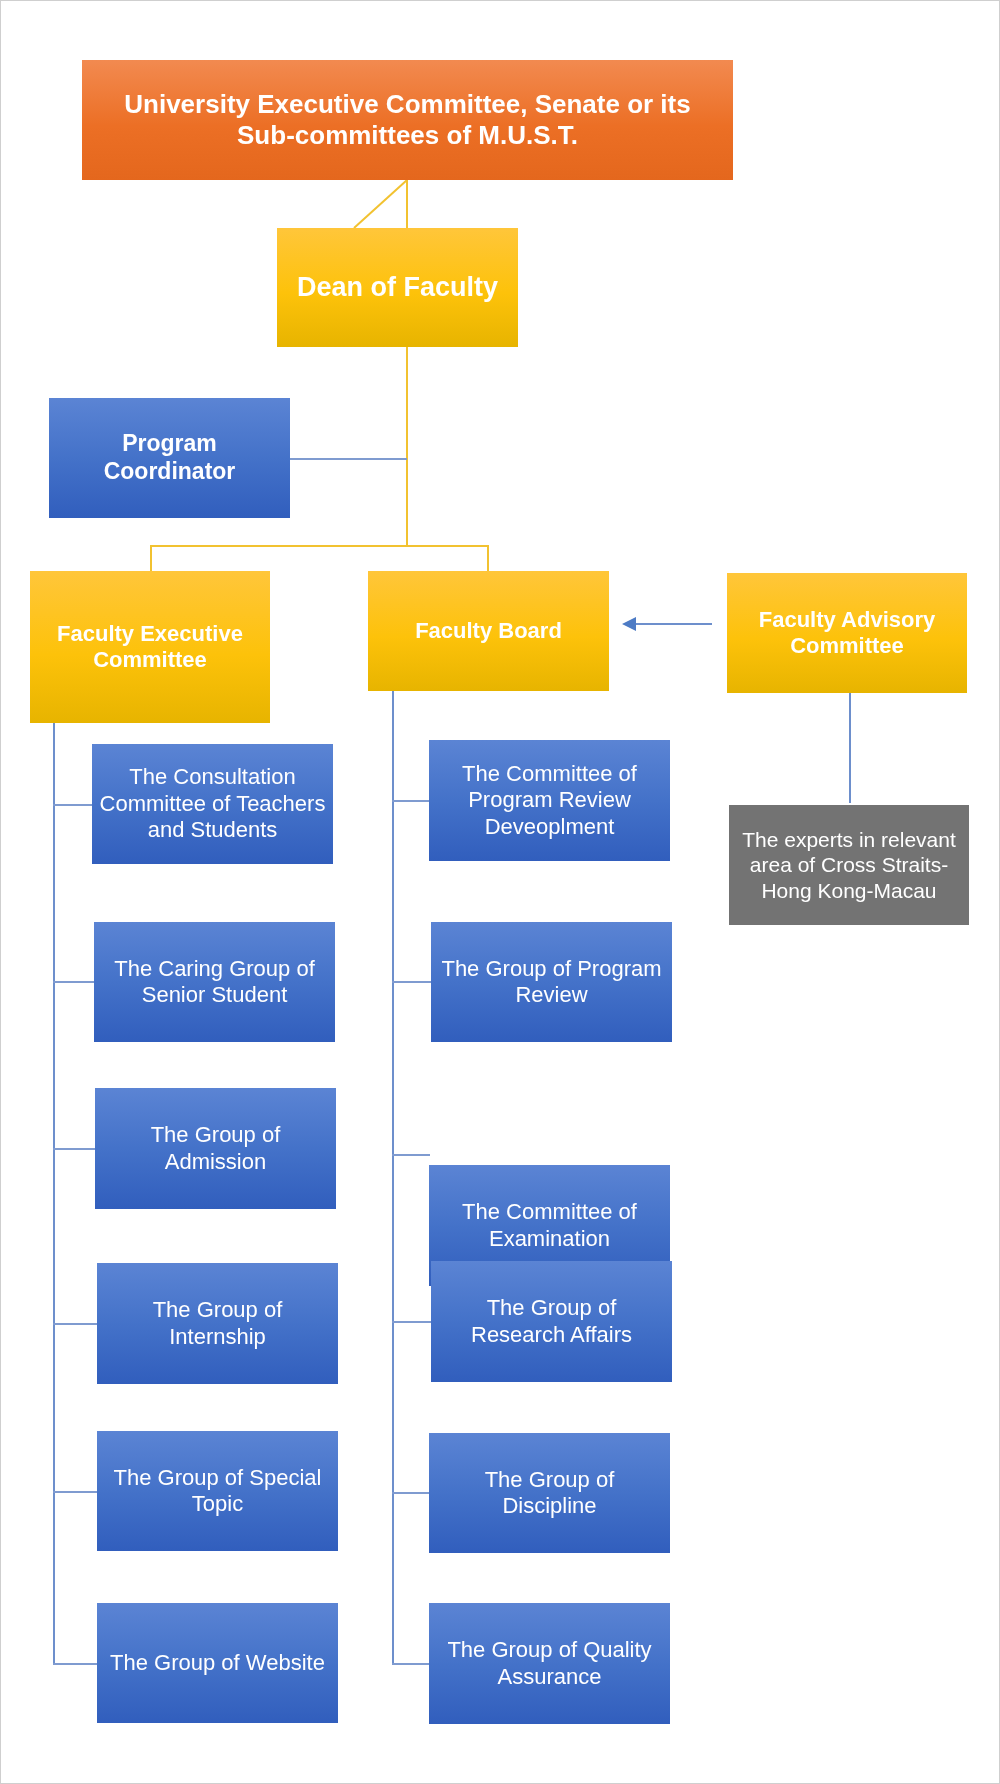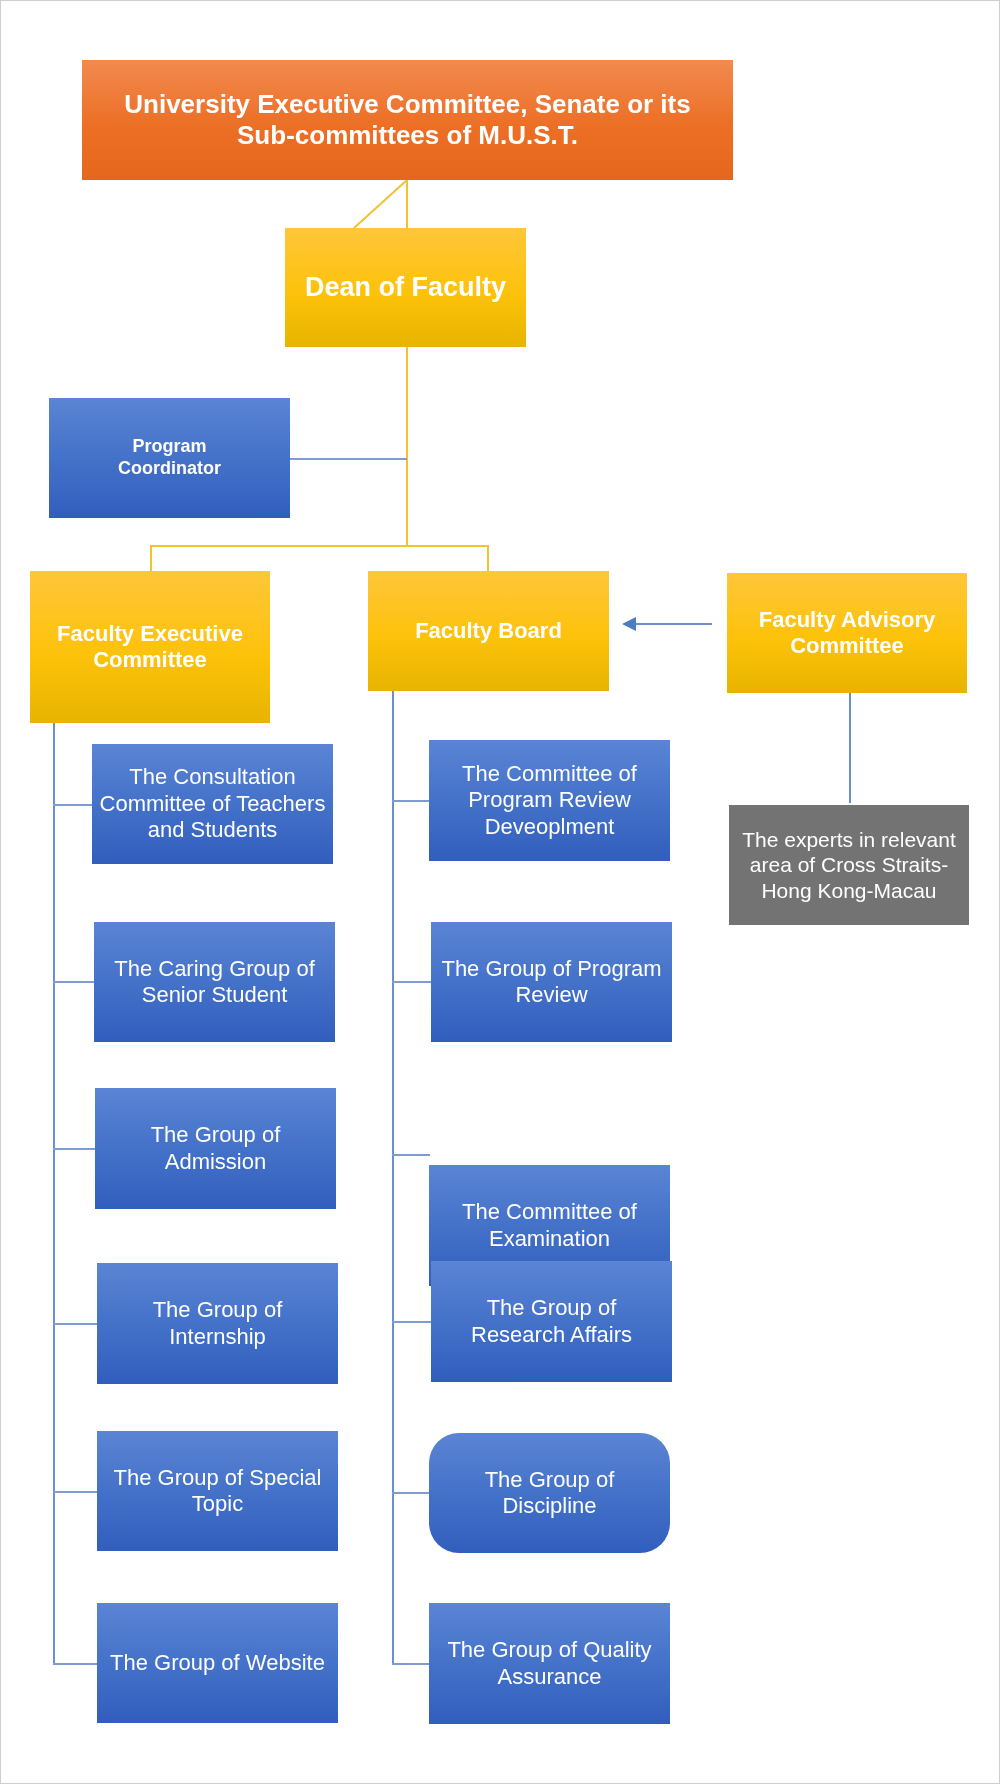--- a/index.html
+++ b/index.html
@@ -3,21 +3,21 @@
 <meta charset="utf-8">
 <style>
   html,body{margin:0;padding:0;background:#ffffff;}
   body{width:1000px;height:1784px;position:relative;overflow:hidden;font-family:"Liberation Sans","DejaVu Sans",sans-serif;}
   .frame{position:absolute;left:0;top:0;width:998px;height:1782px;border:1px solid #cfcfcf;box-sizing:content-box;}
   .node{position:absolute;box-sizing:border-box;display:flex;align-items:center;justify-content:center;text-align:center;color:#ffffff;line-height:1.2;padding:0 4px;}
   .orange{background:linear-gradient(180deg,#f28a50 0%,#ec6f25 55%,#e4671d 100%);font-weight:bold;font-size:26px;}
   .gold{background:linear-gradient(180deg,#ffc63a 0%,#fdc20a 55%,#e7b400 100%);font-weight:bold;font-size:22px;}
   .gold-flat{background:#737373;font-size:21px;}
   .blue{background:linear-gradient(180deg,#5b84d4 0%,#4472c9 50%,#315ebd 100%);font-size:22px;}
-  .blue-bold{font-weight:bold;font-size:18px;}
+  .blue-bold{font-weight:bold;font-size:23px;}
   .line{position:absolute;}
   .vy{background:#f2c230;width:2px;}
   .hy{background:#f2c230;height:2px;}
   .vb{background:#6d8fcc;width:2px;}
   .hb{background:#7f9bd0;height:2px;}
   svg.overlay{position:absolute;left:0;top:0;}
 </style>
 </head>
 <body>
 
@@ -48,33 +48,33 @@
 <div class="line hb" style="left:53px;top:1663px;width:46px;"></div>
 
 <div class="line hb" style="left:392px;top:800px;width:38px;"></div>
 <div class="line hb" style="left:392px;top:981px;width:40px;"></div>
 <div class="line hb" style="left:392px;top:1154px;width:38px;"></div>
 <div class="line hb" style="left:392px;top:1321px;width:40px;"></div>
 <div class="line hb" style="left:392px;top:1492px;width:38px;"></div>
 <div class="line hb" style="left:392px;top:1663px;width:38px;"></div>
 
 <div class="node orange" style="left:82px;top:60px;width:651px;height:120px;padding:0 20px;">University Executive Committee, Senate or its Sub-committees of M.U.S.T.</div>
-<div class="node gold" style="left:285px;top:228px;width:241px;height:119px;font-size:27px;">Dean of Faculty</div>
+<div class="node gold" style="left:277px;top:228px;width:241px;height:119px;font-size:27px;">Dean of Faculty</div>
 <div class="node blue blue-bold" style="left:49px;top:398px;width:241px;height:120px;padding:0 30px;">Program Coordinator</div>
 
 <div class="node gold" style="left:30px;top:571px;width:240px;height:152px;">Faculty Executive Committee</div>
 <div class="node gold" style="left:368px;top:571px;width:241px;height:120px;">Faculty Board</div>
 <div class="node gold" style="left:727px;top:573px;width:240px;height:120px;padding:0 20px;">Faculty Advisory Committee</div>
 <div class="node gold-flat" style="left:729px;top:805px;width:240px;height:120px;">The experts in relevant area of Cross Straits-Hong Kong-Macau</div>
 
 <div class="node blue" style="left:92px;top:744px;width:241px;height:120px;">The Consultation Committee of Teachers and Students</div>
 <div class="node blue" style="left:94px;top:922px;width:241px;height:120px;padding:0 12px;">The Caring Group of Senior Student</div>
 <div class="node blue" style="left:95px;top:1088px;width:241px;height:121px;padding:0 50px;">The Group of Admission</div>
 <div class="node blue" style="left:97px;top:1263px;width:241px;height:121px;padding:0 50px;">The Group of Internship</div>
 <div class="node blue" style="left:97px;top:1431px;width:241px;height:120px;">The Group of Special Topic</div>
 <div class="node blue" style="left:97px;top:1603px;width:241px;height:120px;">The Group of Website</div>
 
 <div class="node blue" style="left:429px;top:740px;width:241px;height:121px;padding:0 20px;">The Committee of Program Review Deveoplment</div>
 <div class="node blue" style="left:431px;top:922px;width:241px;height:120px;">The Group of Program Review</div>
 <div class="node blue" style="left:429px;top:1149px;width:241px;height:121px;padding:0 30px;margin-top:16px;">The Committee of Examination</div>
 <div class="node blue" style="left:431px;top:1261px;width:241px;height:121px;padding:12px 40px;">The Group of Research Affairs</div>
-<div class="node blue" style="left:429px;top:1433px;width:241px;height:120px;padding:0 50px;border-radius:30px;">The Group of Discipline</div>
+<div class="node blue" style="left:429px;top:1433px;width:241px;height:120px;padding:0 50px;">The Group of Discipline</div>
 <div class="node blue" style="left:429px;top:1603px;width:241px;height:121px;">The Group of Quality Assurance</div>
 
 </body></html>

